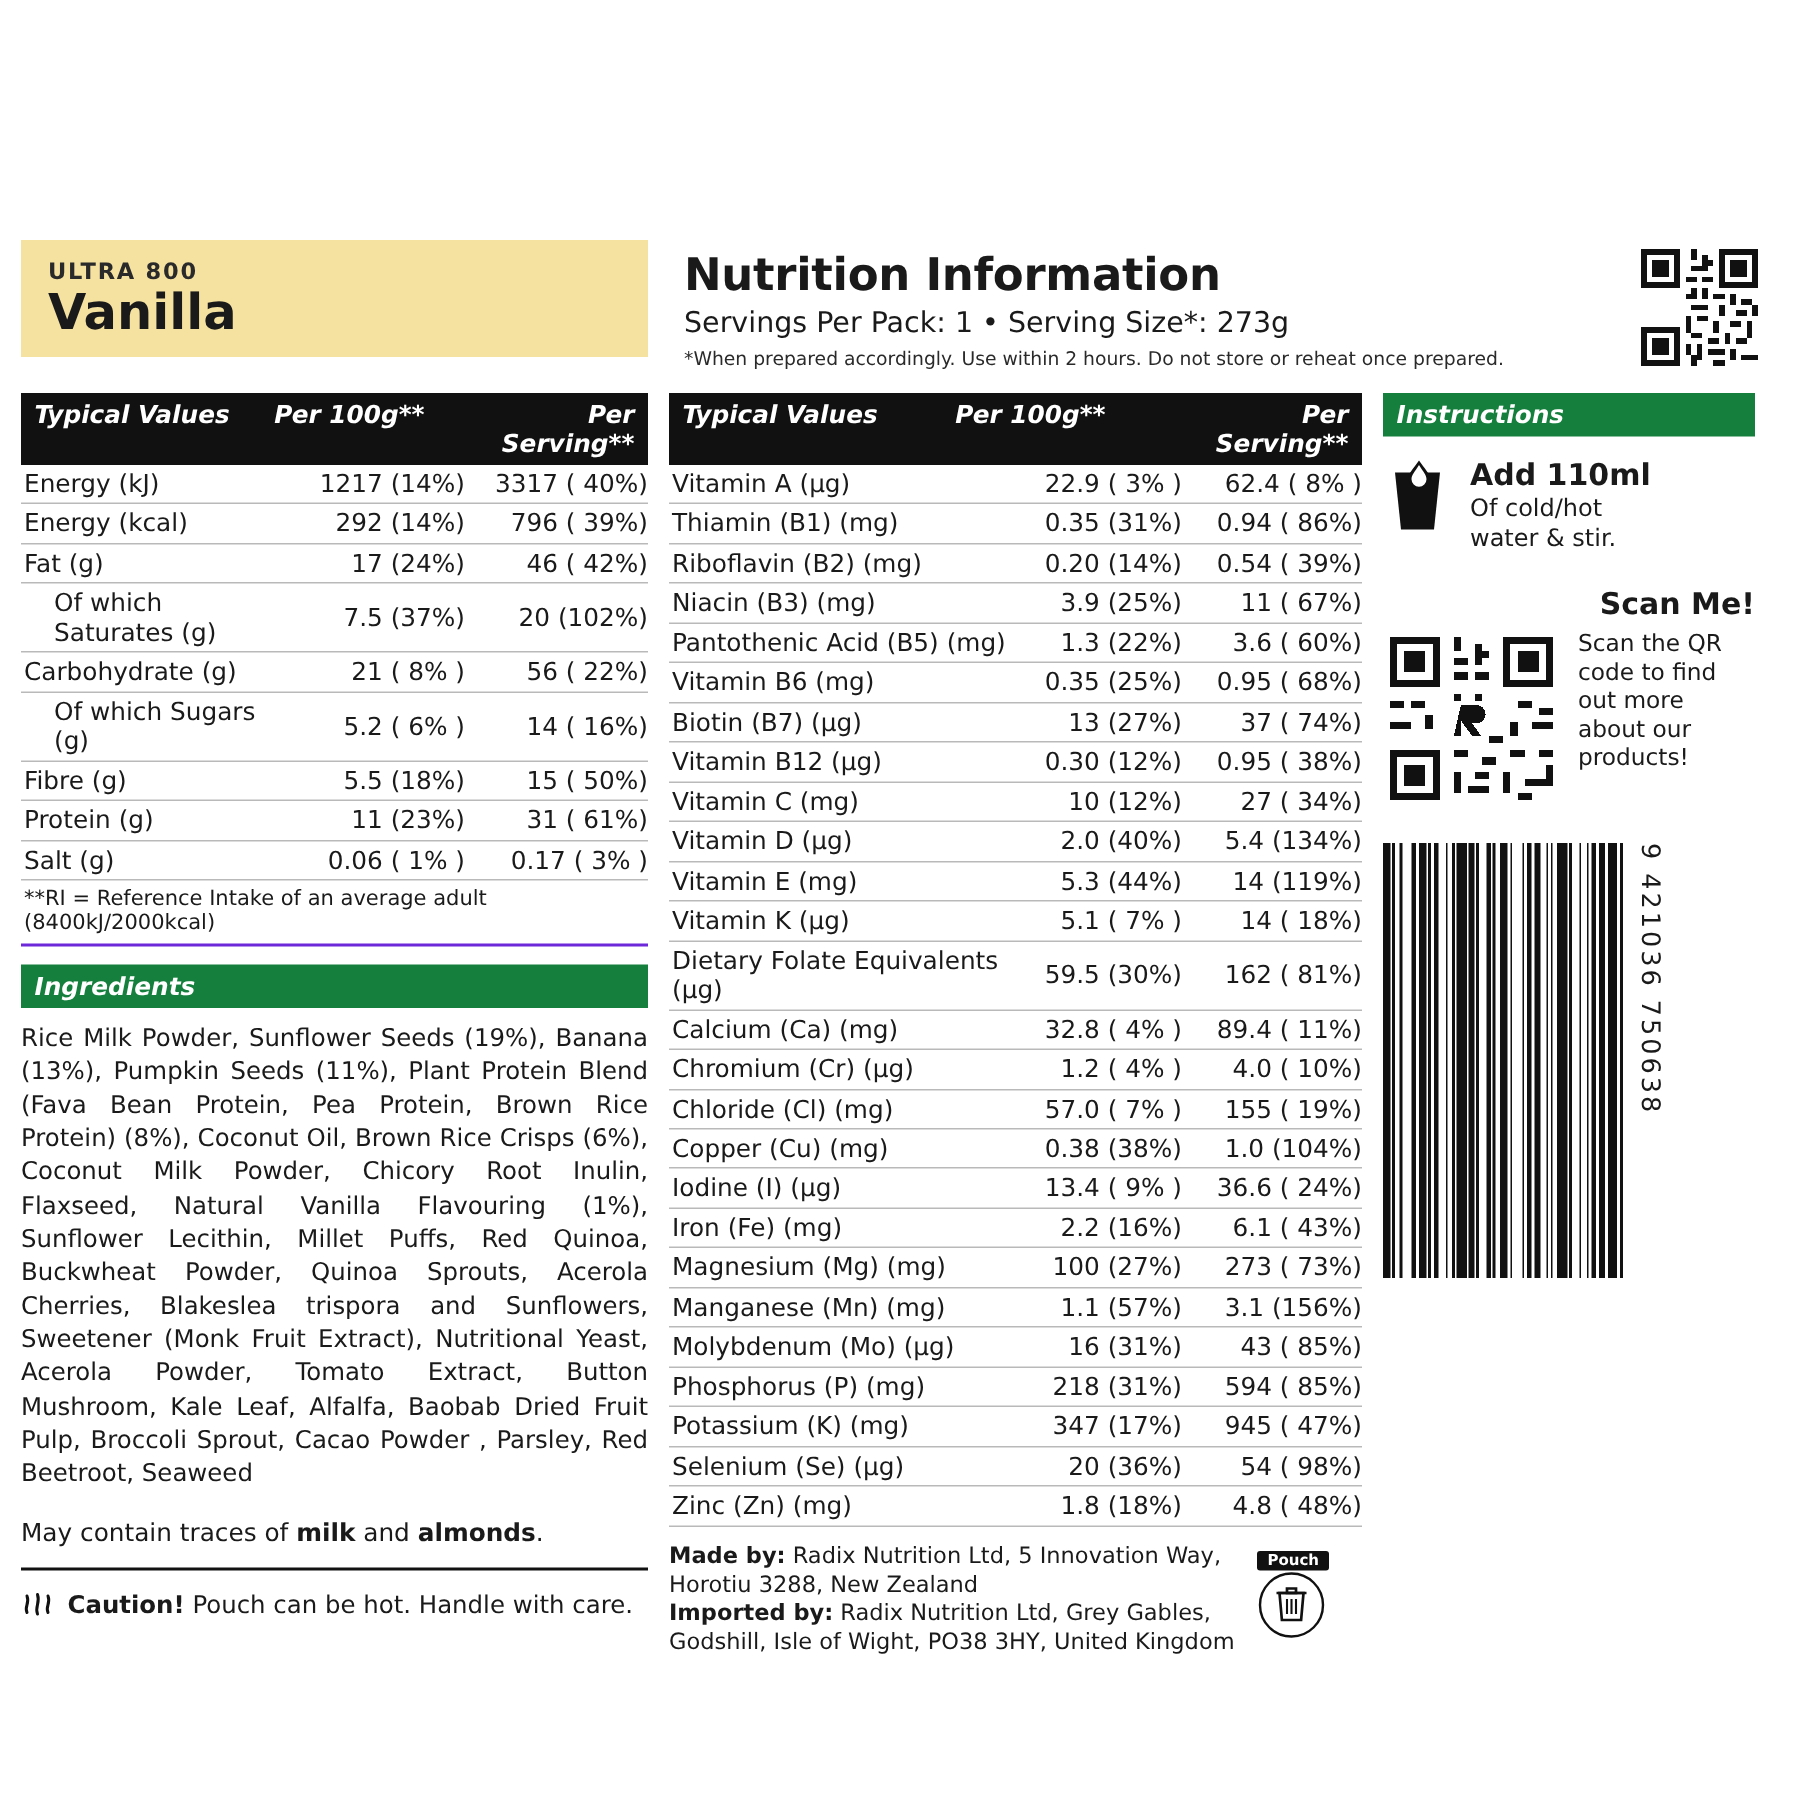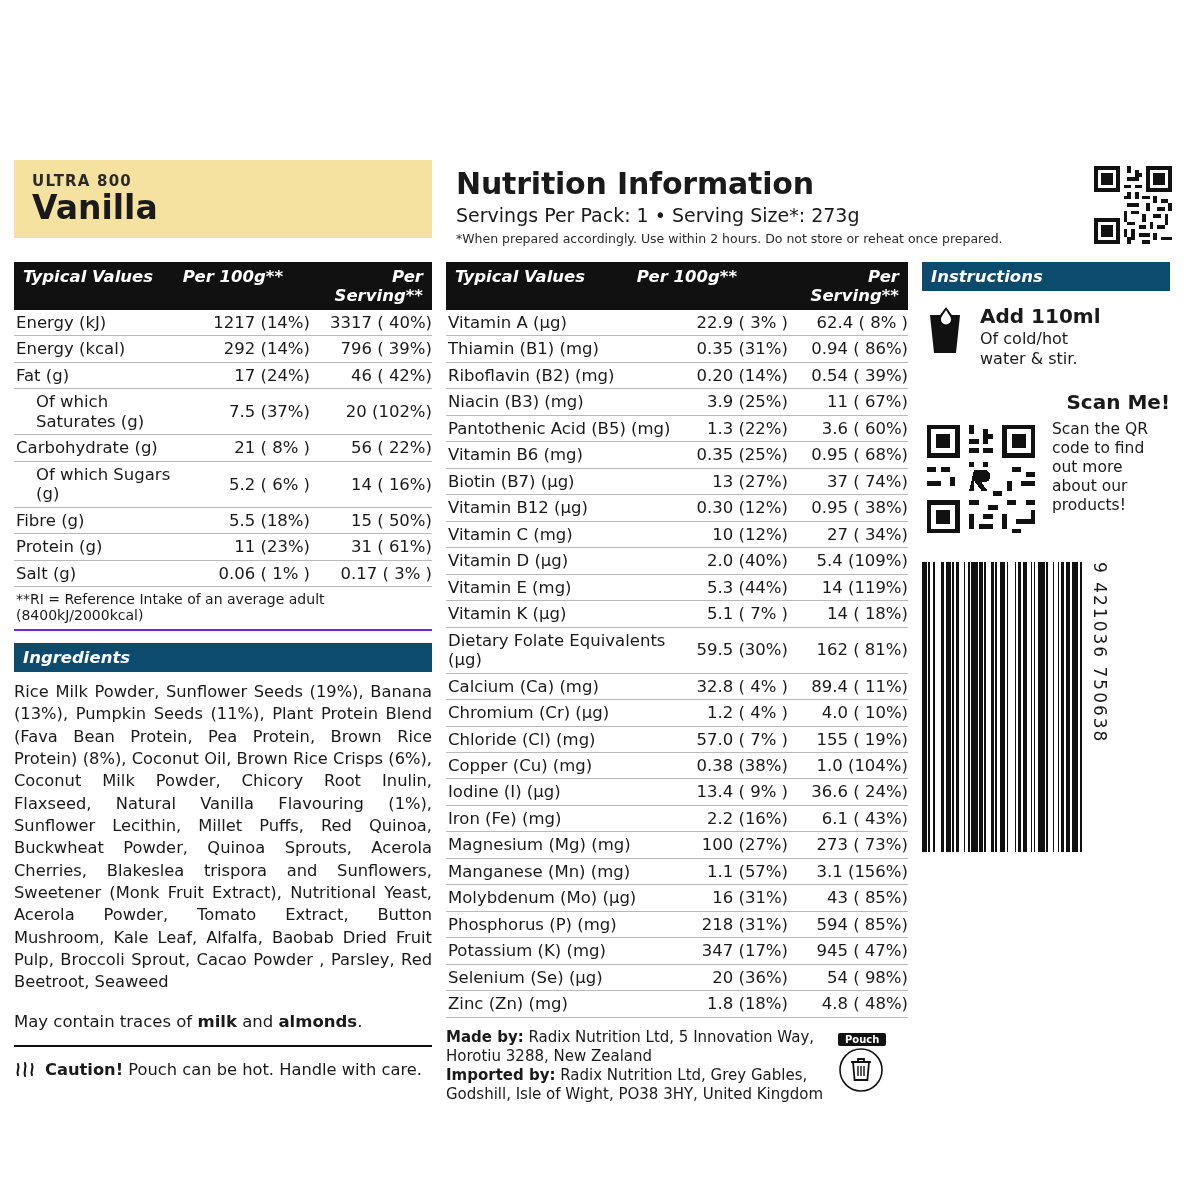--- a/index.html
+++ b/index.html
@@ -42,21 +42,21 @@
   .col-left { width:418px; }
   .col-mid { width:462px; margin-left:14px; }
   .col-right { width:248px; margin-left:14px; }
 
   .bar {
     background:#111; color:#fff; font-weight:bold; font-style:italic;
     font-size:16.5px; padding:5px 9px; display:flex; justify-content:space-between;
   }
   .bar .b-c2 { width:112px; text-align:right; font-style:italic; }
   .bar .b-c3 { width:122px; text-align:right; font-style:italic; }
-  .bar-plain { background:#0c4a6e; color:#fff; font-weight:bold; font-style:italic; font-size:16.5px; padding:5px 9px; }
+  .bar-plain { background:#15803d; color:#fff; font-weight:bold; font-style:italic; font-size:16.5px; padding:5px 9px; }
 
   table.nt { width:100%; border-collapse:collapse; }
   table.nt td {
     font-size:16.5px; padding:3px 0 3px 0; border-bottom:1px solid #b9b9b9;
     line-height:1.18;
   }
   table.nt td.n { padding-left:2px; }
   table.nt td.v { text-align:right; white-space:pre; font-variant-numeric:tabular-nums; }
   table.nt tr:last-child td { border-bottom:1px solid #b9b9b9; }
   .indent { padding-left:22px !important; }
@@ -295,21 +295,21 @@
               <td class="v" style="width:120px">0.95 ( 38%)</td>
             </tr>
             <tr>
               <td class="n">Vitamin C (mg)</td>
               <td class="v" style="width:116px">10 (12%)</td>
               <td class="v" style="width:120px">27 ( 34%)</td>
             </tr>
             <tr>
               <td class="n">Vitamin D (µg)</td>
               <td class="v" style="width:116px">2.0 (40%)</td>
-              <td class="v" style="width:120px">5.4 (109%)</td>
+              <td class="v" style="width:120px">5.4 (134%)</td>
             </tr>
             <tr>
               <td class="n">Vitamin E (mg)</td>
               <td class="v" style="width:116px">5.3 (44%)</td>
               <td class="v" style="width:120px">14 (119%)</td>
             </tr>
             <tr>
               <td class="n">Vitamin K (µg)</td>
               <td class="v" style="width:116px">5.1 ( 7% )</td>
               <td class="v" style="width:120px">14 ( 18%)</td>

